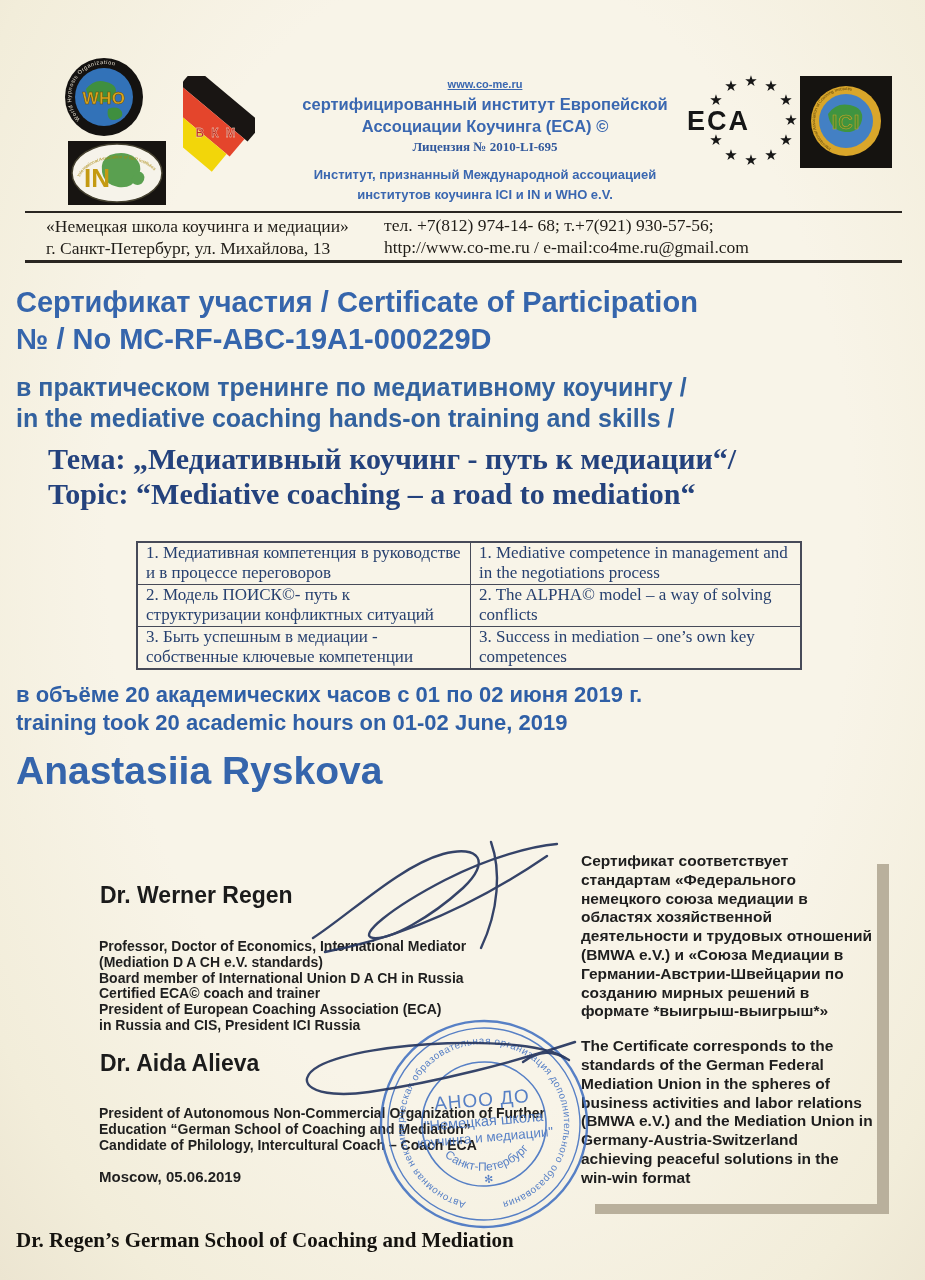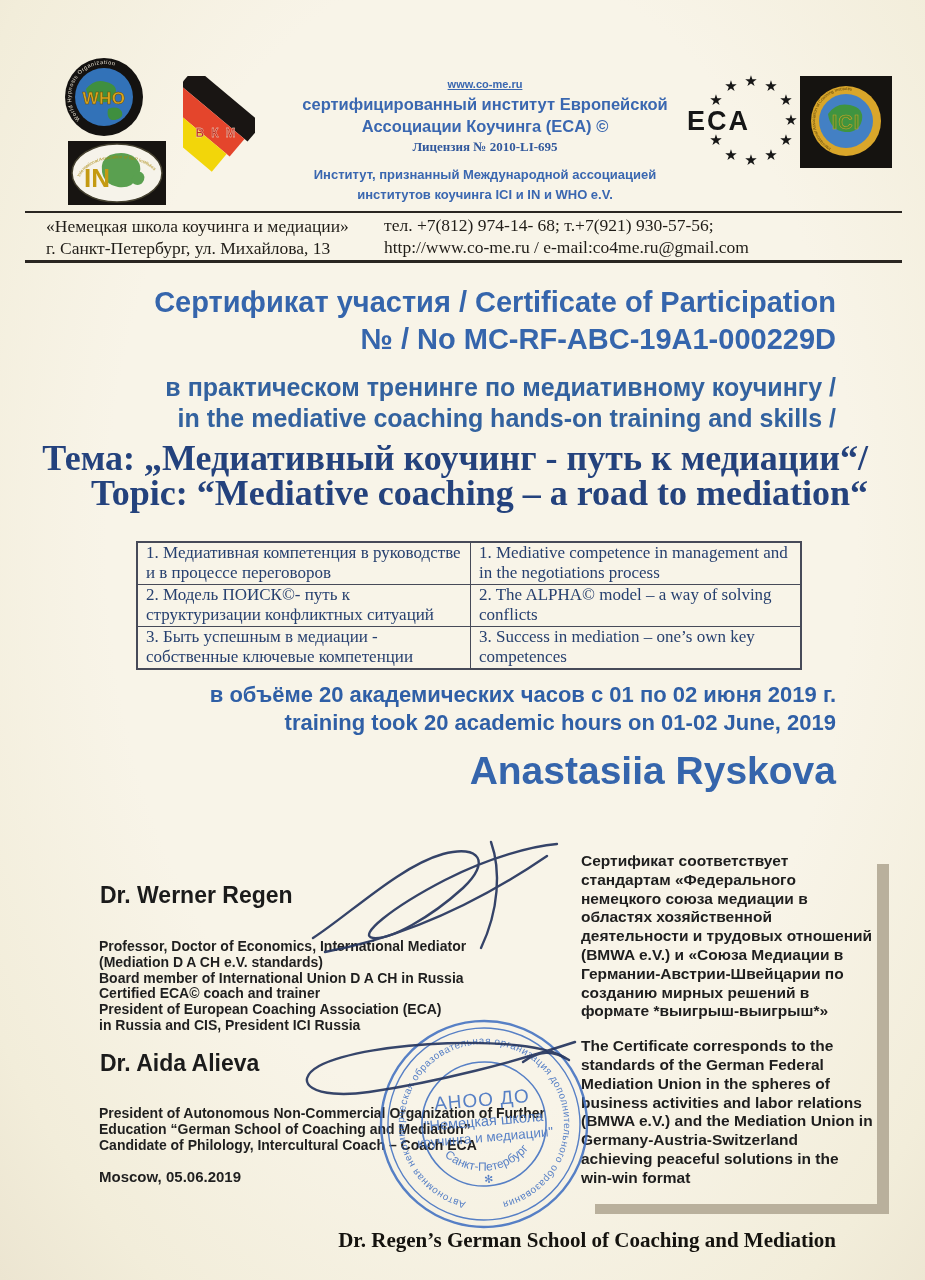--- a/index.html
+++ b/index.html
@@ -2,40 +2,40 @@
 <html><head>
 <meta charset="utf-8">
 <style>
   html,body{margin:0;padding:0;background:#e8e3d4;}
   .paper{
     position:relative;width:925px;height:1280px;overflow:hidden;
     background:radial-gradient(ellipse at 52% 42%, #f8f4e8 55%, #f2edda 85%, #ece5d1 100%);
     font-family:"Liberation Sans", sans-serif;
   }
   .abs{position:absolute;}
-  .ctr{left:4px;width:832px;text-align:right;}
+  .ctr{left:16px;width:832px;text-align:left;}
 
   
   .hdr-center{left:283px;top:78px;width:404px;text-align:center;color:#3a67b0;font-weight:bold;}
   .hdr-site{font-size:11px;text-decoration:underline;margin-bottom:3px;}
   .hdr-l1,.hdr-l2{font-size:16.5px;line-height:22px;}
   .hdr-lic{font-family:"Liberation Serif", serif;font-size:13px;color:#31589c;margin:2px 0 10px 0;}
   .hdr-l3,.hdr-l4{font-size:13px;line-height:20px;}
 
   .rule1{left:25px;top:211px;width:877px;height:2px;background:#2a2621;}
   .rule2{left:25px;top:260px;width:877px;height:3px;background:#2a2621;}
 
   .contact{font-family:"Liberation Serif", serif;font-size:17.5px;line-height:22px;color:#201d18;}
   .contact-left{left:46px;top:215px;width:340px;}
   .contact-right{left:384px;top:214px;width:500px;}
 
   
   .title{top:284px;font-size:29px;font-weight:bold;color:#3565ac;line-height:37px;}
   .training{top:372px;font-size:25px;font-weight:bold;color:#33629f;line-height:31px;}
-  .topic{top:441px;font-family:"Liberation Serif", serif;font-size:36px;font-weight:bold;color:#24427d;line-height:35px;padding-left:32px;}
+  .topic{top:441px;font-family:"Liberation Serif", serif;font-size:30px;font-weight:bold;color:#24427d;line-height:35px;padding-left:32px;}
 
   
   .program{left:136px;top:541px;width:666px;border-collapse:collapse;
     font-family:"Liberation Serif", serif;font-size:17px;line-height:19.5px;color:#27406f;}
   .program td{border:1.5px solid #474a58;padding:0px 8px 2px 8px;vertical-align:top;}
   .program{border:2px solid #474a58;}
   .col-ru{width:316px;}
 
   .duration{top:681px;font-size:22px;font-weight:bold;color:#2f5fa6;line-height:28px;}
   .participant{top:747px;font-size:39px;font-weight:bold;color:#3565ac;line-height:47px;}

